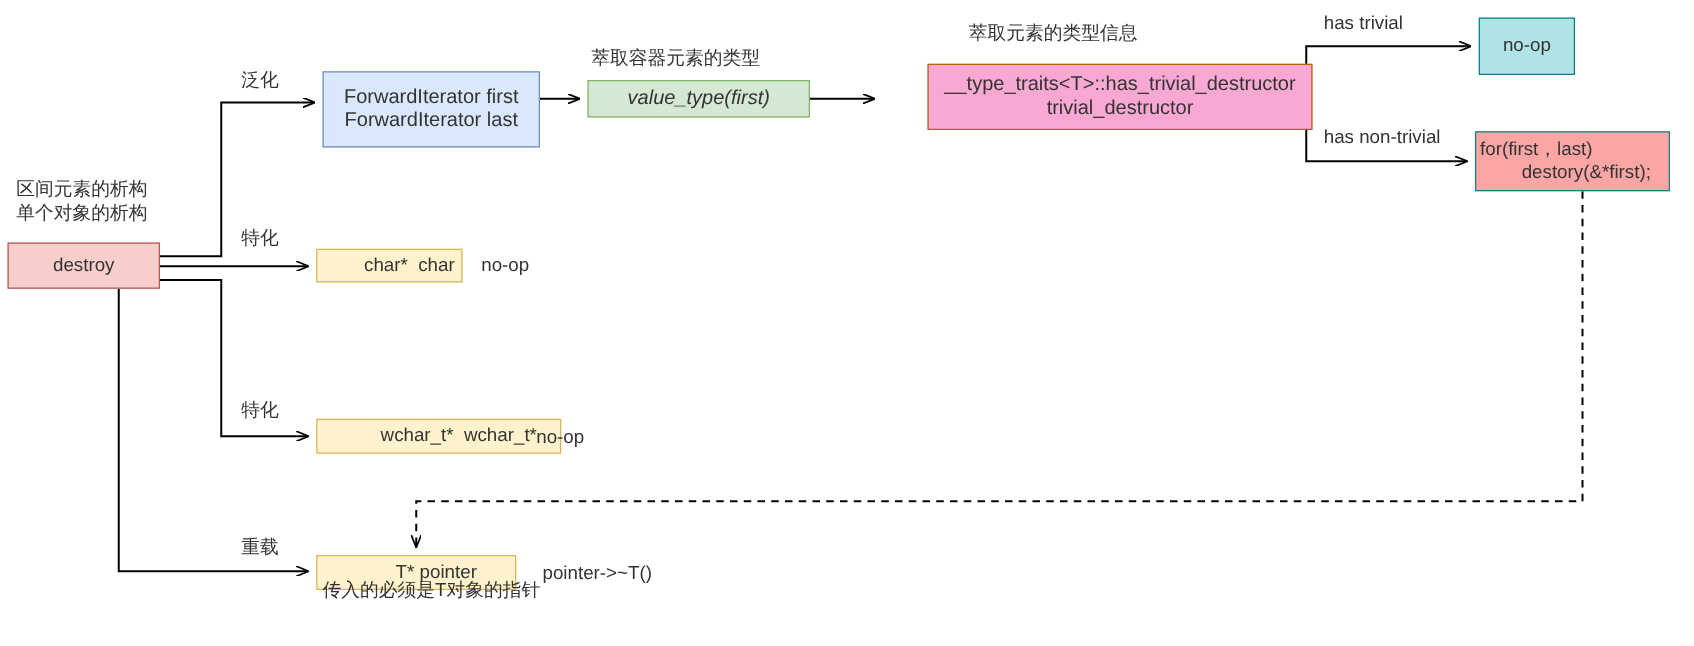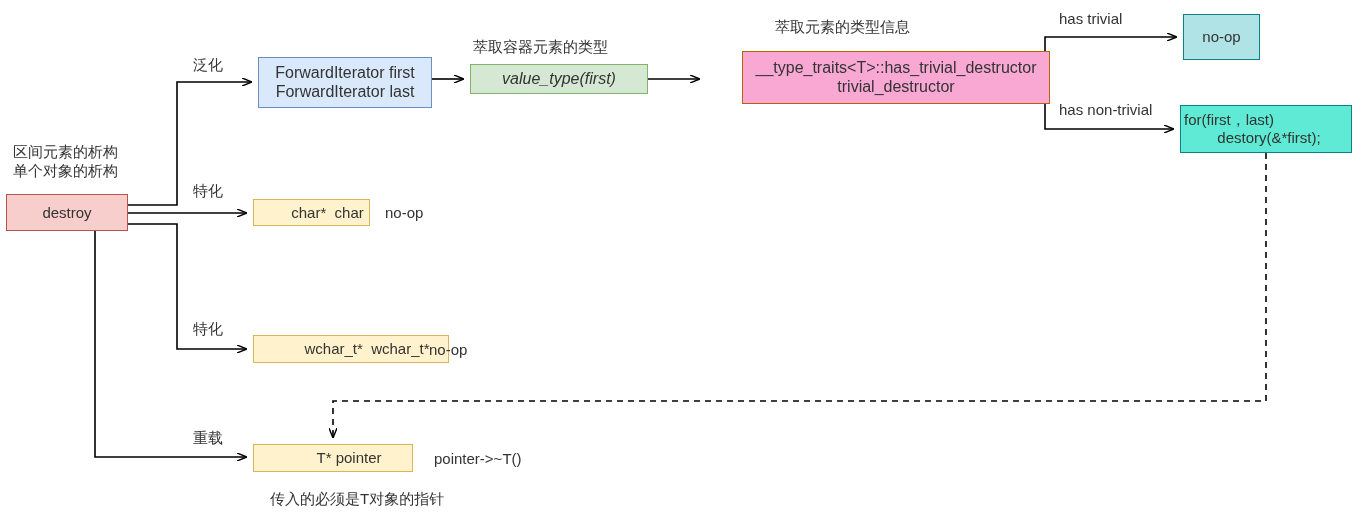--- a/index.html
+++ b/index.html
@@ -53,39 +53,39 @@
       <path d="M1014,92 L1045,92 L1045,129 L1173,129" marker-end="url(#arrow)"></path>
     </g>
 
     <path d="M1266,153 L1266,401 L333,401 L333,437" fill="none" stroke="#000000" stroke-width="1.6" stroke-dasharray="6,5" marker-end="url(#arrowd)"></path>
   </svg>
 
   <div class="node n-destroy" style="left:6px;top:194px;width:122px;height:37px;background:#f8cecc;border:1.6px solid #b85450;justify-content:center;">
     <span>destroy</span>
   </div>
 
-  <div class="node n-fwd" style="left:258px;top:57px;width:174px;height:51px;background:#dae8fc;border:1.6px solid #6c8ebf;">
+  <div class="node n-fwd" style="left:258px;top:57px;width:174px;height:61px;background:#dae8fc;border:1.6px solid #6c8ebf;">
     <span>ForwardIterator first
 ForwardIterator last</span>
   </div>
 
   <div class="node n-val" style="left:470px;top:64px;width:178px;height:30px;background:#d5e8d4;border:1.6px solid #82b366;font-style:italic;">
     <span>value_type(first)</span>
   </div>
 
   <div class="node n-traits" style="left:706px;top:51px;width:308px;height:53px;background:#f9a8d4;border:1.6px solid #b46504;margin-left:36px;">
     <span>__type_traits&lt;T&gt;::has_trivial_destructor
 trivial_destructor</span>
   </div>
 
   <div class="node n-noop" style="left:1183px;top:14px;width:77px;height:46px;background:#b0e3e6;border:1.6px solid #0e8088;">
     <span>no-op</span>
   </div>
 
-  <div class="node n-for" style="left:1180px;top:105px;width:172px;height:48px;background:#5eead4;border:1.6px solid #0e8088;padding-left:3px;">
+  <div class="node n-for" style="left:1180px;top:105px;width:156px;height:48px;background:#fca5a5;border:1.6px solid #0e8088;padding-left:3px;">
     <span>for(first，last)
         destory(&amp;*first);</span>
   </div>
 
   <div class="node n-yellow" style="left:253px;top:199px;width:117px;height:27px;background:#fff2cc;border:1.6px solid #d6b656;">
     <span>char*  char</span>
   </div>
 
   <div class="node n-yellow" style="left:253px;top:335px;width:196px;height:28px;background:#fff2cc;border:1.6px solid #d6b656;">
     <span>wchar_t*  wchar_t*</span>
@@ -108,15 +108,15 @@
   <div class="lbl lbl-note" style="left:473px;top:38px;">萃取容器元素的类型</div>
 
   <div class="lbl lbl-note" style="left:775px;top:18px;">萃取元素的类型信息</div>
 
   <div class="lbl lbl-side" style="left:385px;top:204px;">no-op</div>
 
   <div class="lbl lbl-side" style="left:429px;top:341px;">no-op</div>
 
   <div class="lbl lbl-side" style="left:434px;top:450px;">pointer-&gt;~T()</div>
 
-  <div class="lbl lbl-note" style="left:258px;top:490px;margin-left:12px;">传入的必须是T对象的指针</div>
+  <div class="lbl lbl-note" style="left:258px;top:464px;">传入的必须是T对象的指针</div>
 
 </div>
 
 </body></html>

